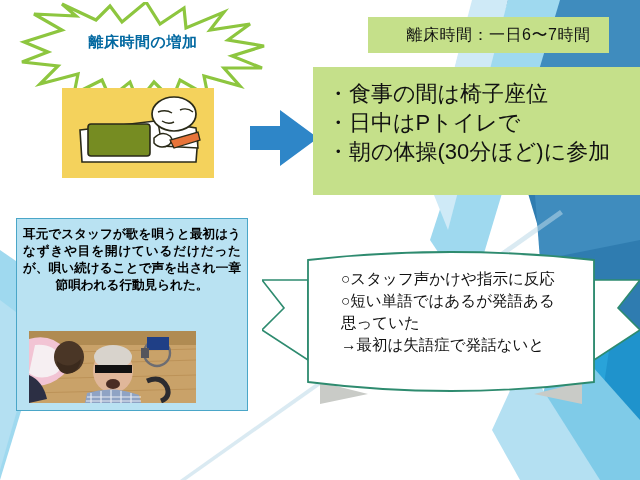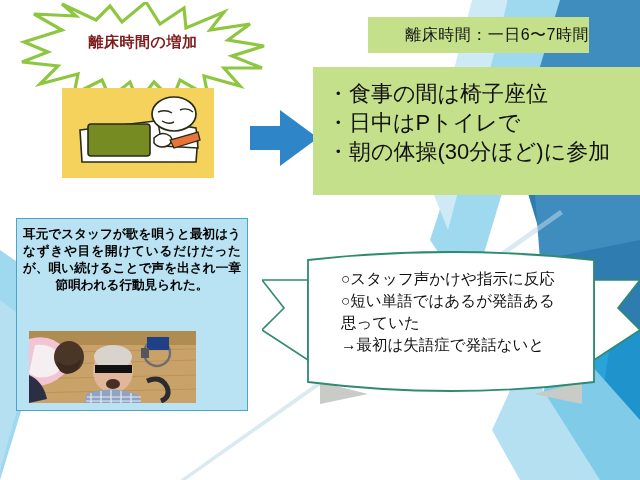--- a/index.html
+++ b/index.html
@@ -10,37 +10,37 @@
   }
   #slide{position:relative;width:640px;height:480px;overflow:hidden;background:#fff;}
 
   
   .bg{position:absolute;top:0;left:0;width:640px;height:480px;}
 
   
   .starburst{position:absolute;left:18px;top:2px;width:250px;height:100px;}
   .starburst-label{
     position:absolute;left:18px;top:33px;width:250px;
-    text-align:center;font-weight:bold;font-size:15px;color:#7f1d1d;
+    text-align:center;font-weight:bold;font-size:15px;color:#0369a1;
     letter-spacing:0.5px;
   }
 
   
   .bed-pic{
     position:absolute;left:62px;top:88px;width:152px;height:90px;
     background:#f4d25c;overflow:hidden;
   }
 
   
   .arrow{position:absolute;left:248px;top:104px;width:72px;height:68px;}
 
   
   .green-small{
     position:absolute;left:368px;top:17px;width:221px;height:36px;
-    background:#c5e08a;display:flex;align-items:center;justify-content:flex-end;
+    background:#c5e08a;display:flex;align-items:center;justify-content:center;padding-left:20px;
   }
   .green-small span{font-size:16px;color:#111;font-weight:normal;letter-spacing:0.5px;}
 
   .green-big{
     position:absolute;left:313px;top:67px;width:327px;height:128px;
     background:#c5e08a;
     padding:12px 0 0 14px;box-sizing:border-box;
   }
   .green-big .line{
     font-size:22px;color:#111;line-height:1.32;white-space:nowrap;

